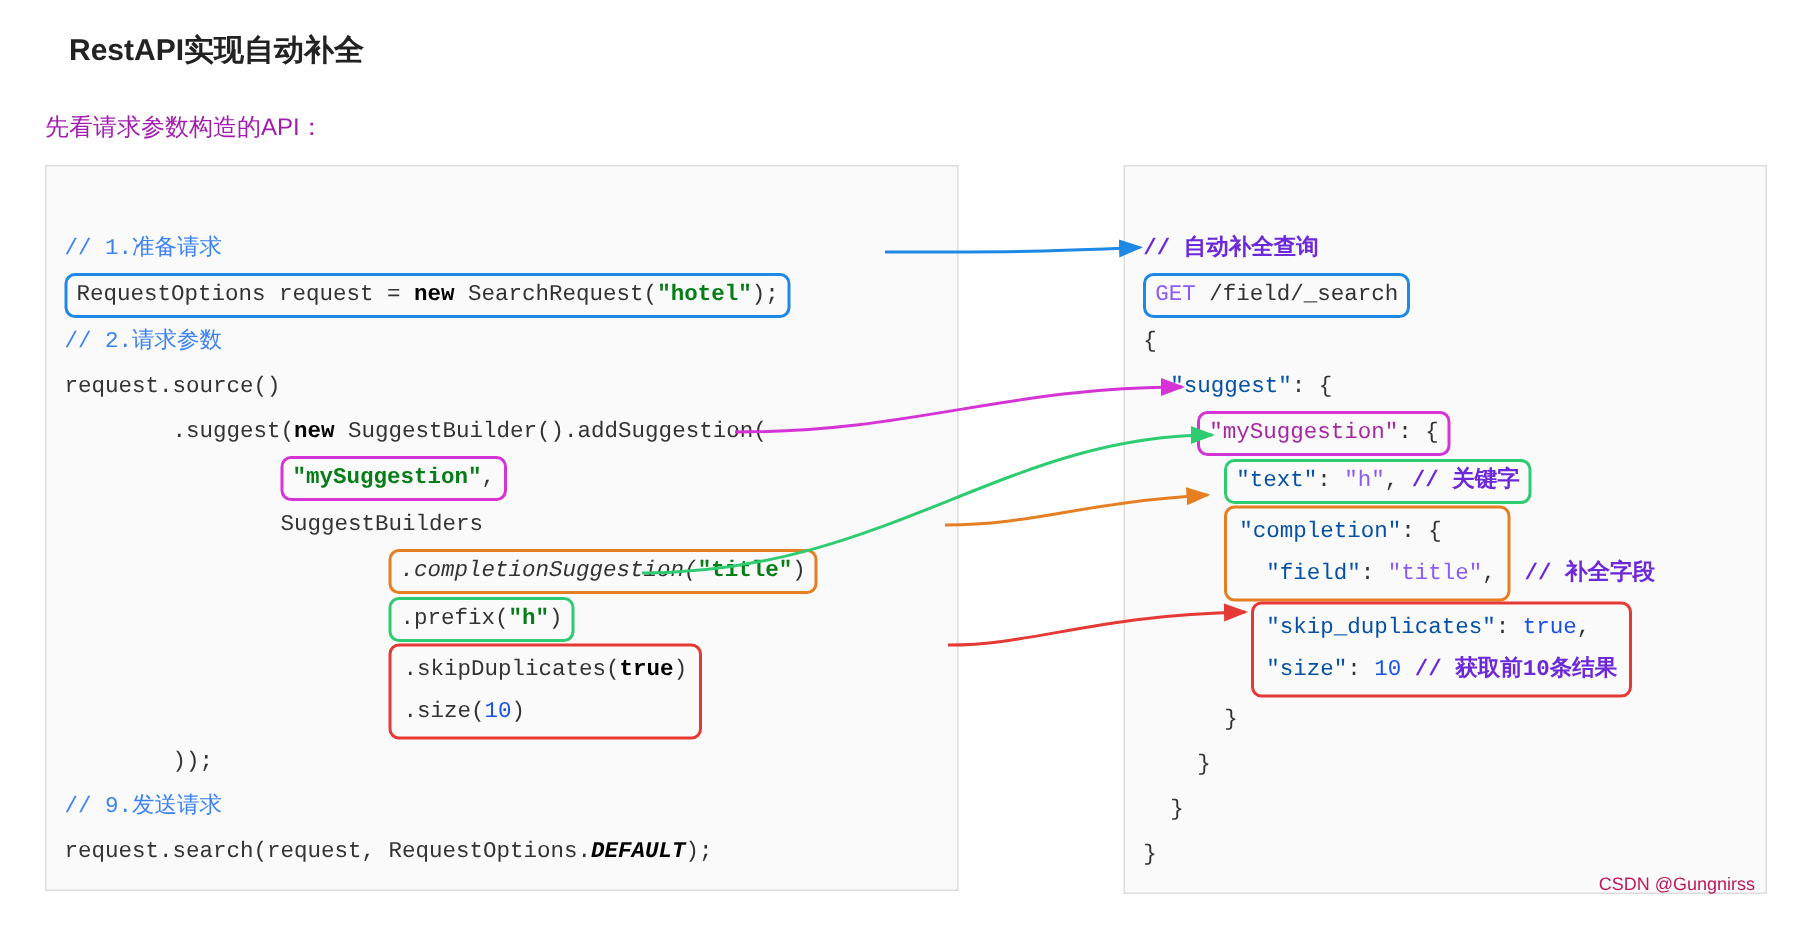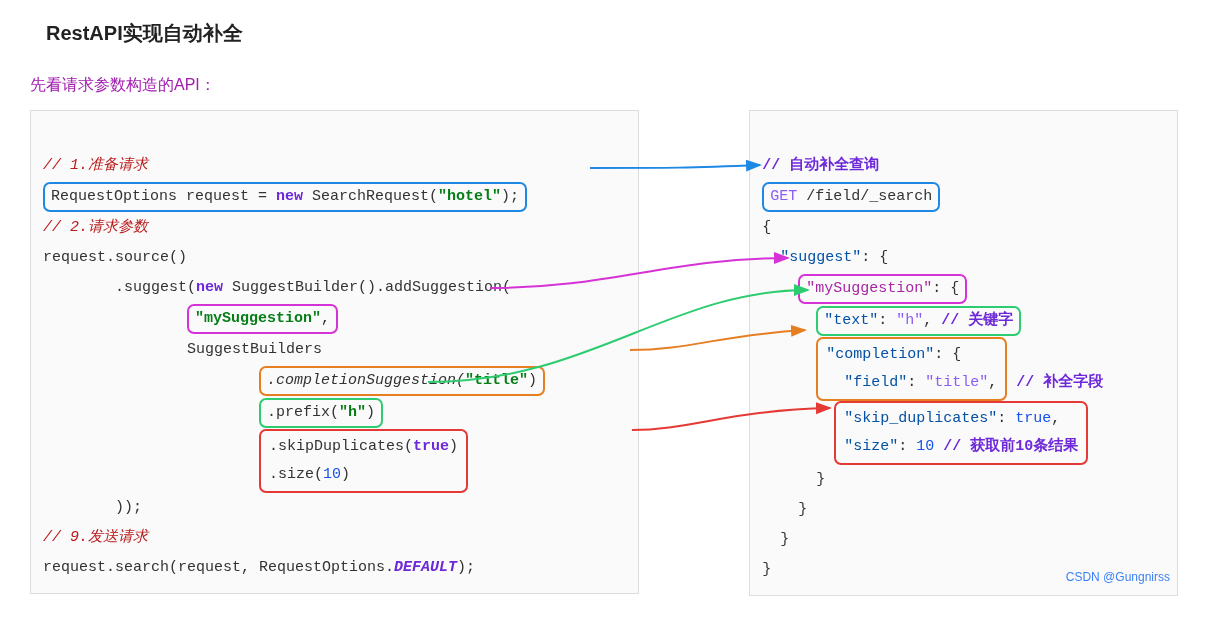--- a/index.html
+++ b/index.html
@@ -19,23 +19,23 @@
     border: 1px solid #ddd;
     padding: 10px 12px;
     font-family: Consolas, "Courier New", monospace;
     font-size: 15px;
     line-height: 30px;
     white-space: pre;
     position: relative;
   }
   .left { width: 608px; }
   .right { width: 420px; }
-  .cmt { color: #b91c1c; font-style: italic; }
+  .cmt { color: #3b82f6; }
   .cmt2 { color: #6d28d9; font-weight: bold; }
-  .kw { color: #6d28d9; font-weight: bold; text-align: right; }
+  .kw { color: #000000; font-weight: bold; text-align: right; }
   .str { color: #067d17; font-weight: bold; }
   .strRed { color: #8b5cf6; }
   .num { color: #1750eb; }
   .method { font-style: italic; }
   .jkey { color: #0451a5; }
   .jkeyPurple { color: #a626a4; }
   .box {
     display: inline-block;
     border: 2px solid;
     border-radius: 7px;
@@ -58,23 +58,23 @@
   svg.connectors {
     position: absolute;
     top: 0; left: 0;
     pointer-events: none;
     width: 100%; height: 100%;
     overflow: visible;
   }
   .watermark {
     position: absolute;
     right: 8px;
-    bottom: 12px;
+    bottom: 0;
     font-size: 12px;
-    color: #3b82f6;
+    color: #be185d;
     font-family: sans-serif;
   }
   .container { position: relative; width: 1148px; }
 </style>
 </head>
 <body>
 
 <h1>RestAPI实现自动补全</h1>
 <p class="subtitle">先看请求参数构造的API：</p>
 

